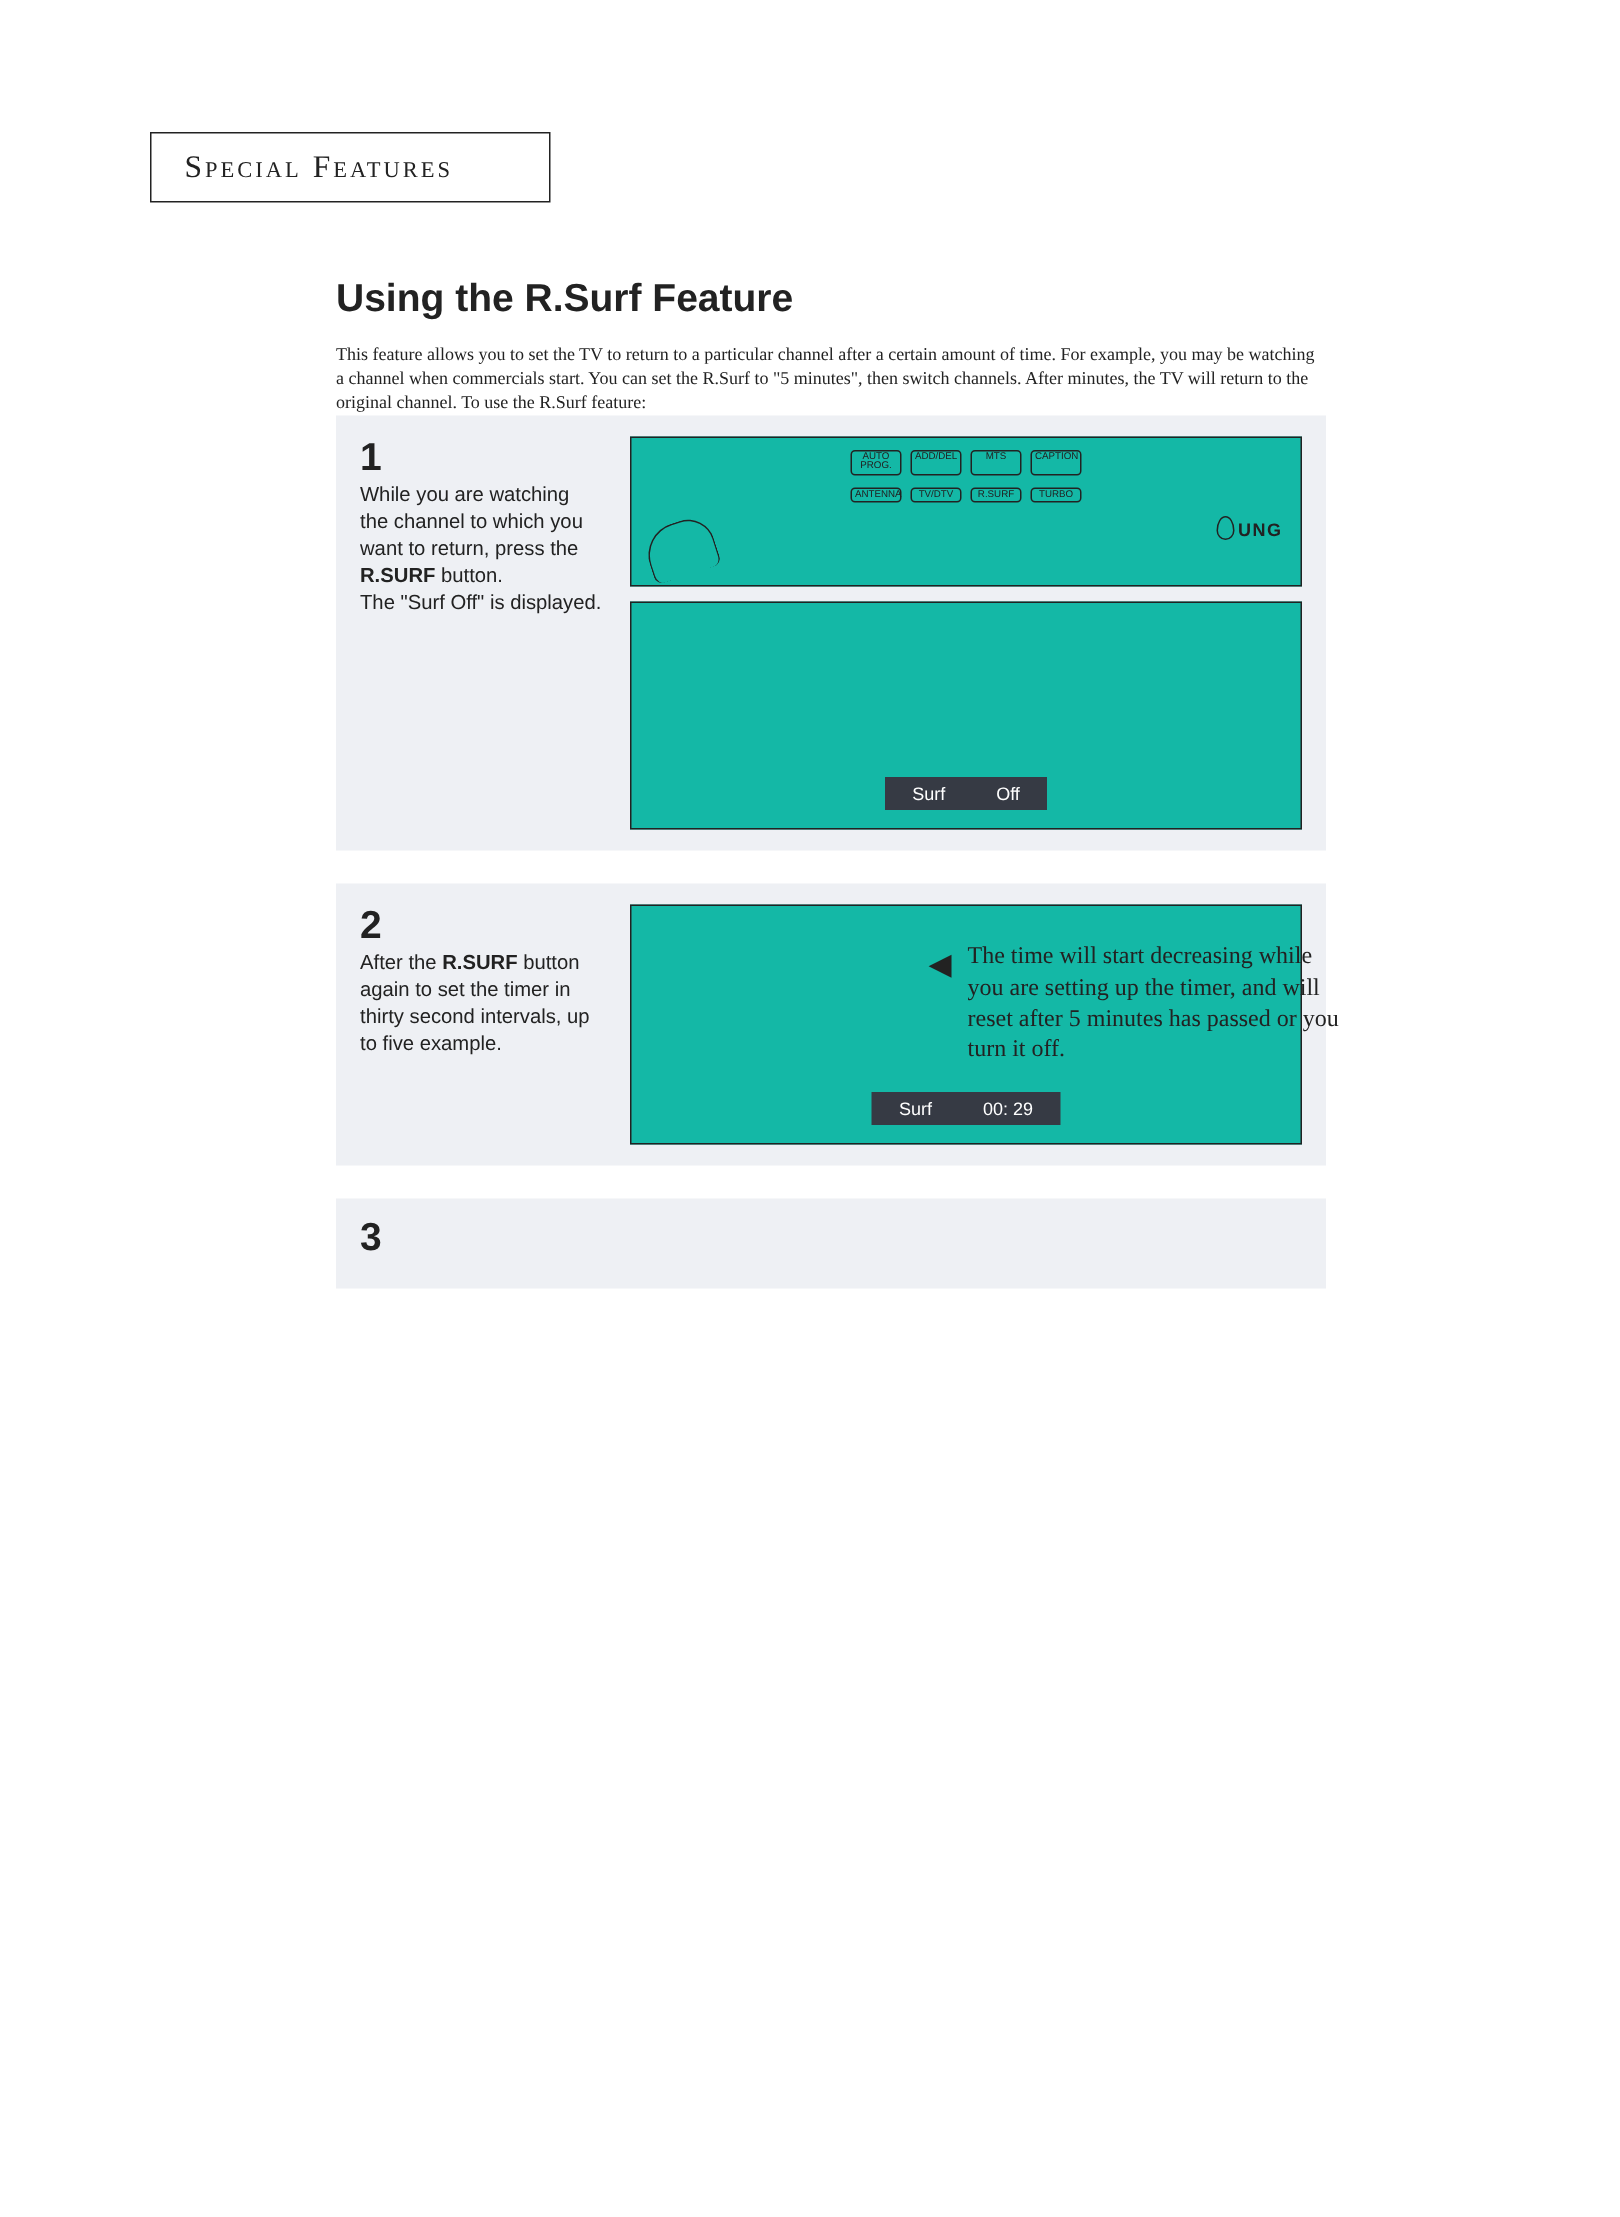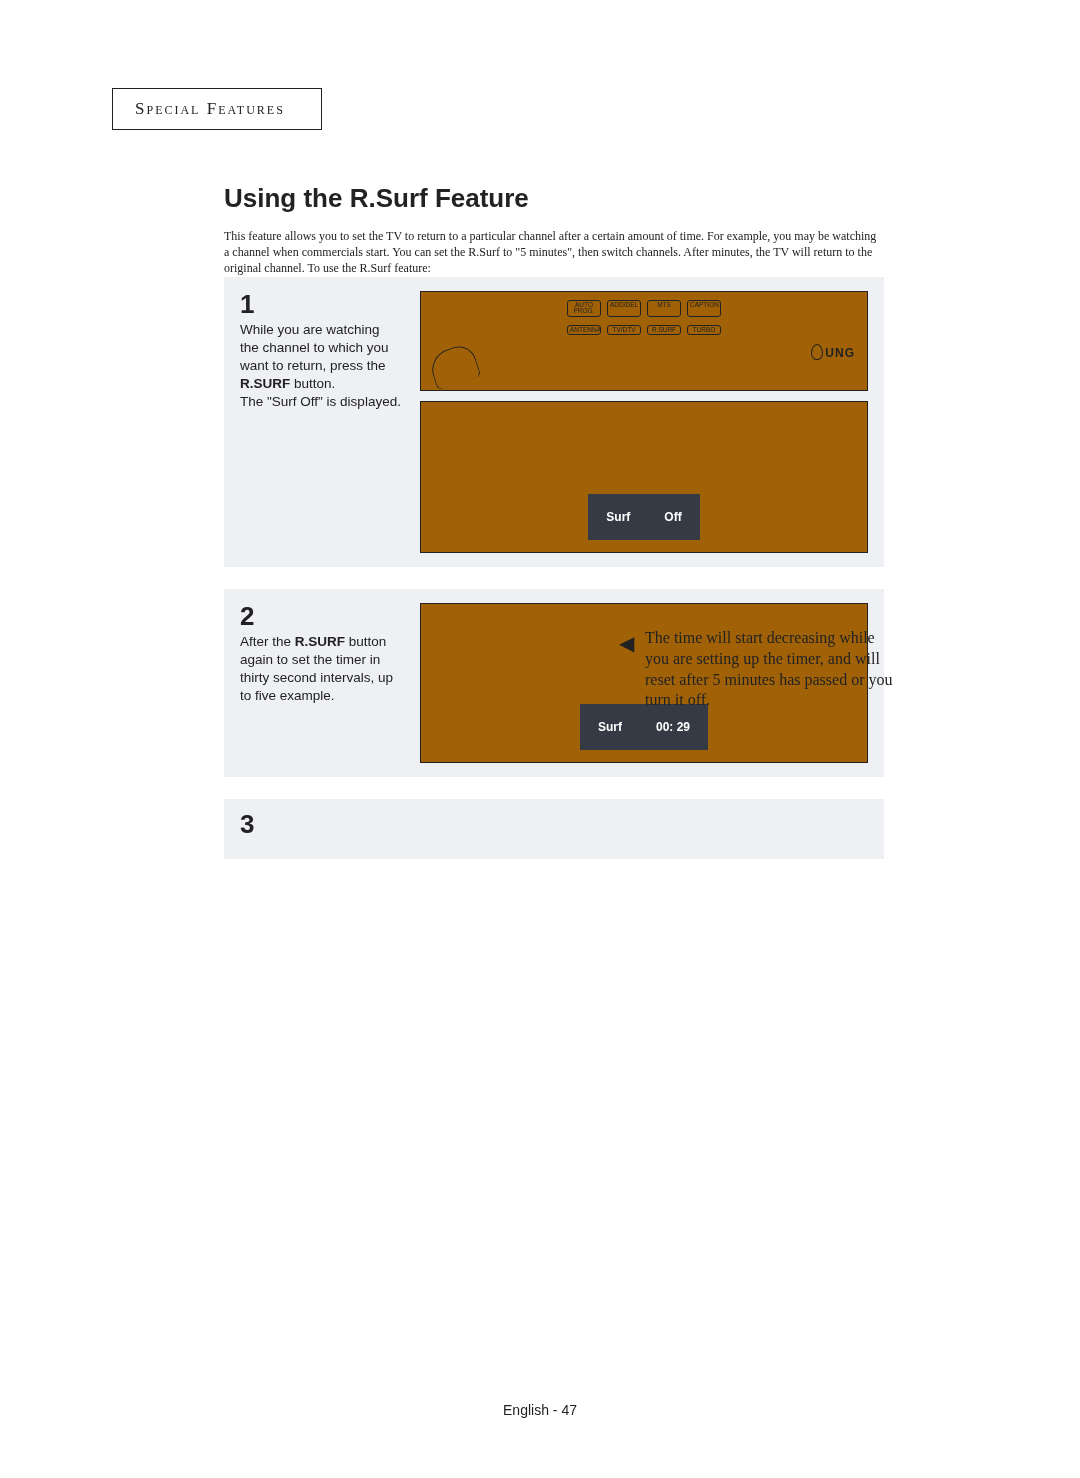--- a/index.html
+++ b/index.html
@@ -13,27 +13,27 @@
     color: #222;
   }
   .page {
     padding: 88px 100px 60px 100px;
     position: relative;
     height: 100%;
   }
   .section-tab {
     position: absolute;
     top: 88px;
-    left: 112px;
+    left: 100px;
     border: 1.5px solid #222;
-    padding: 10px 36px 10px 22px;
+    padding: 10px 64px 10px 22px;
     font-family: Georgia, serif;
     font-variant: small-caps;
     letter-spacing: 2px;
-    font-size: 17px;
+    font-size: 21px;
   }
   .content {
     margin-left: 124px;
     margin-top: 95px;
     width: 660px;
   }
   .title {
     font-family: Arial, Helvetica, sans-serif;
     font-weight: bold;
     font-size: 26px;
@@ -65,33 +65,33 @@
     line-height: 1;
     margin-bottom: 4px;
   }
   .step-right {
     flex: 1;
     display: flex;
     flex-direction: column;
     gap: 10px;
   }
   .illus-box {
-    background: #a16207;
+    background: #14b8a6;
     border: 1.5px solid #222;
     position: relative;
   }
   .remote-box { height: 100px; }
   .tv-box    { flex: 1; display: flex; align-items: end; justify-content: center; padding-bottom: 12px; }
   .osd-bar {
     background: #363a44;
     color: #fff;
     font-family: Arial, Helvetica, sans-serif;
     font-size: 12px;
-    font-weight: bold;
-    padding: 16px 18px;
+    font-weight: normal;
+    padding: 4px 18px;
     display: flex;
     gap: 34px;
   }
   .side-note {
     position: absolute;
     top: 628px;
     left: 645px;
     width: 250px;
     font-size: 16px;
     line-height: 1.3;
@@ -193,15 +193,14 @@
       </div>
     </div>
 
   </div>
 
   <div class="side-note">
     <span class="arrow">◀</span>
     <span>The time will start decreasing while you are setting up the timer, and will reset after 5 minutes has passed or you turn it off.</span>
   </div>
 
-  <div class="footer">English - 47</div>
 
 </div>
 
 </body></html>

